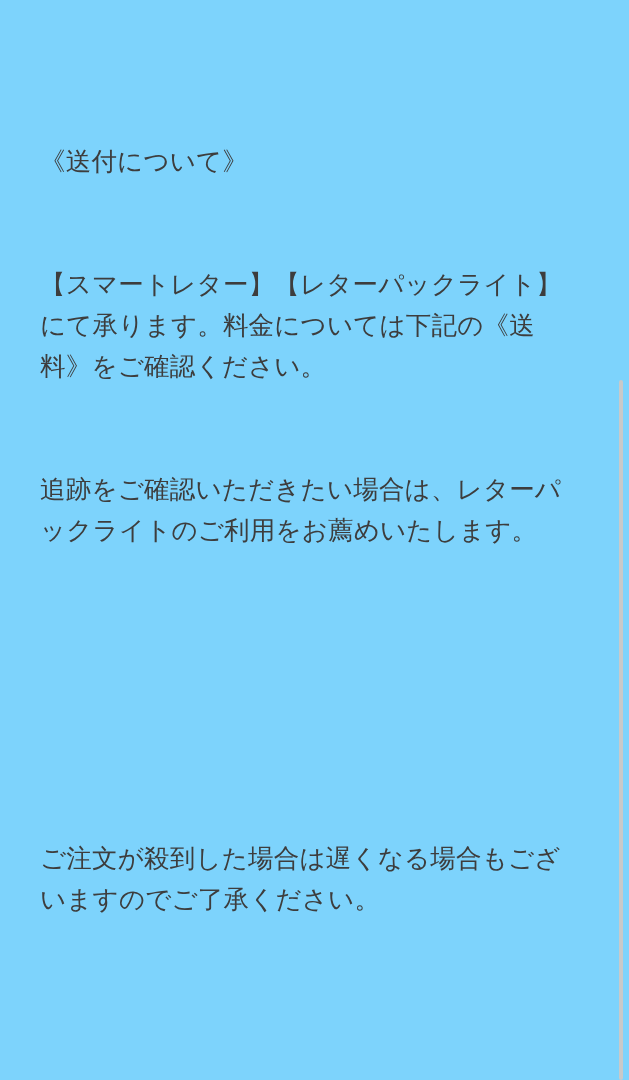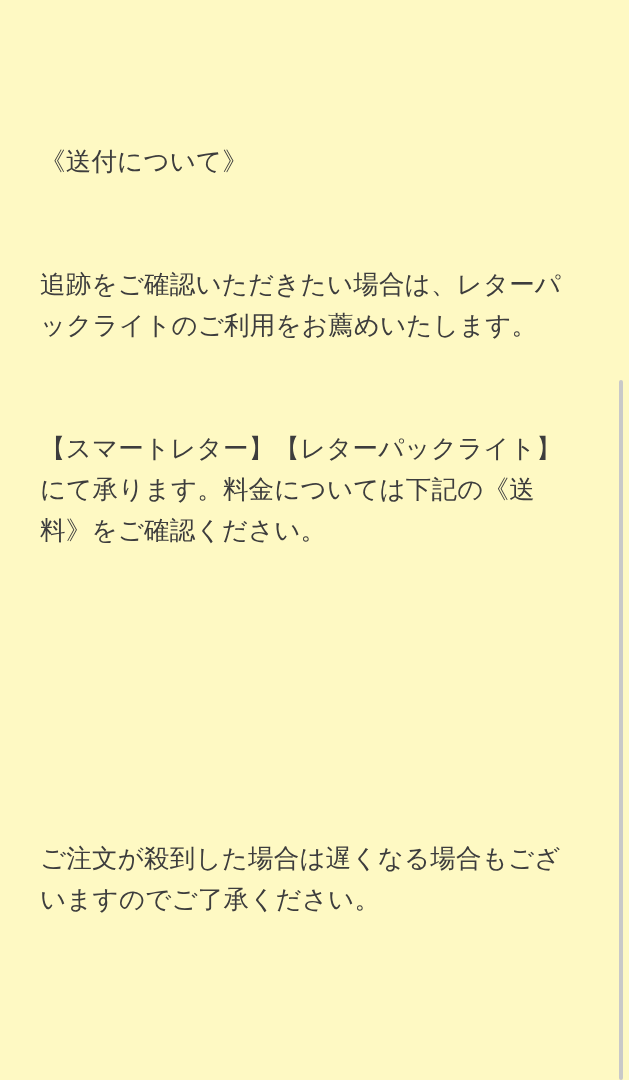--- a/index.html
+++ b/index.html
@@ -13,21 +13,21 @@
     position: relative;
     overflow: hidden;
     font-family: "Liberation Sans", "DejaVu Sans", sans-serif;
   }
   .page {
     position: absolute;
     left: 0;
     top: 0;
     width: 629px;
     height: 1080px;
-    background: #fef9c3;
+    background: #7dd3fc;
     box-sizing: border-box;
     padding: 18px 44px 0 40px;
   }
   .doc-text {
     color: #3d3d3d;
     font-size: 25.5px;
     line-height: 41px;
     letter-spacing: 0.2px;
     white-space: pre-wrap;
     word-break: break-all;
@@ -59,22 +59,22 @@
   }
 </style>
 </head>
 <body>
 
 <div class="page">
 
   <div class="doc-text">
 
     <p class="para">《送付について》</p>
+    <p class="para">【スマートレター】【レターパックライト】にて承ります。料金については下記の《送料》をご確認ください。</p>
     <p class="para">追跡をご確認いただきたい場合は、レターパックライトのご利用をお薦めいたします。</p>
-    <p class="para">【スマートレター】【レターパックライト】にて承ります。料金については下記の《送料》をご確認ください。</p>
 
     <div class="spacer-block"></div>
 
     <p class="para">ご注文が殺到した場合は遅くなる場合もございますのでご了承ください。</p>
 
     
 
     
     
     

